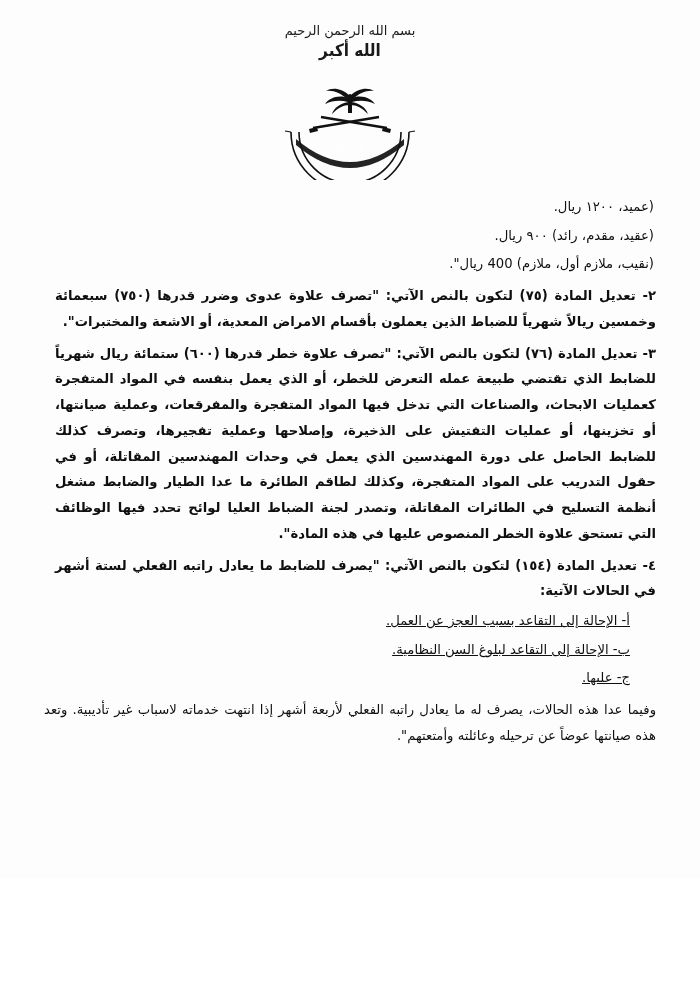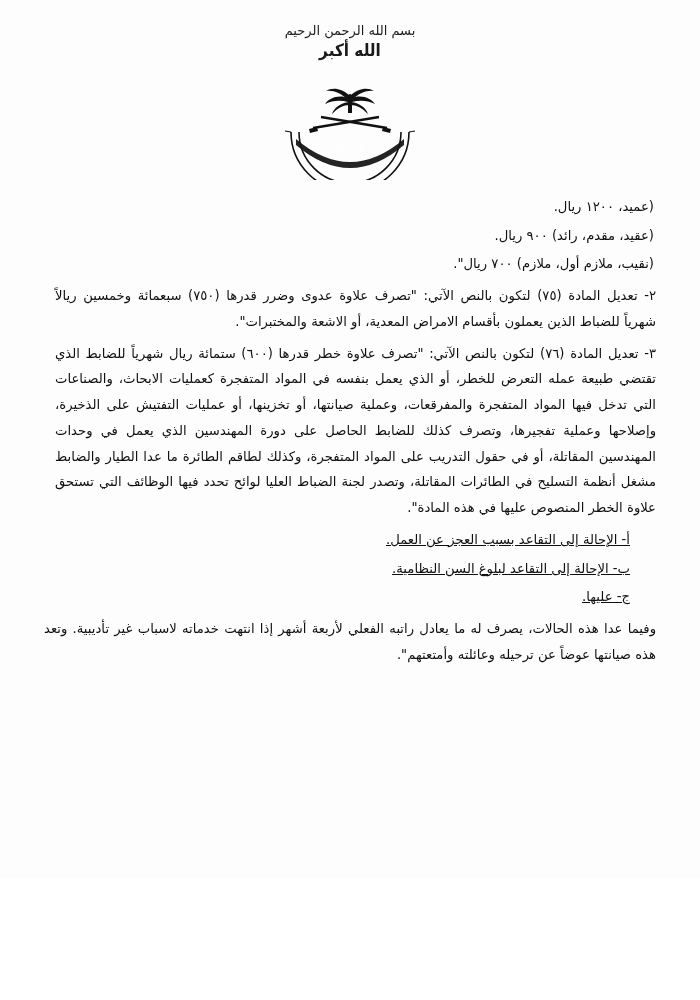--- a/index.html
+++ b/index.html
@@ -70,20 +70,21 @@
     color: #0f0f0f;
   }
   .line-right {
     text-align: right;
     margin: 0 0 3px 0;
     padding-right: 2px;
   }
   .para {
     margin: 0 0 4px 11px;
     text-indent: 0;
+    font-weight: bold;
   }
   .sub {
     margin: 0 0 3px 0;
     text-align: right;
     padding-right: 26px;
     text-decoration: underline;
   }
   .closing {
     margin-top: 6px;
     text-align: justify;
@@ -137,26 +138,27 @@
           <path d="M154 48 l6 -1"></path>
         </g>
       </svg>
     </div>
   </div>
 
   <div class="content">
 
     <p class="line-right">(عميد، ١٢٠٠ ريال.</p>
     <p class="line-right">(عقيد، مقدم، رائد) ٩٠٠ ريال.</p>
-    <p class="line-right blk">(نقيب، ملازم أول، ملازم) ٧٠٠ ريال".</p>
+    <p class="line-right blk">(نقيب، ملازم أول، ملازم) 400 ريال".</p>
 
     <p class="para blk">٢- تعديل المادة (٧٥) لتكون بالنص الآتي: "تصرف علاوة عدوى وضرر قدرها (٧٥٠) سبعمائة وخمسين ريالاً شهرياً للضباط الذين يعملون بأقسام الامراض المعدية، أو الاشعة والمختبرات".</p>
 
     <p class="para blk">٣- تعديل المادة (٧٦) لتكون بالنص الآتي: "تصرف علاوة خطر قدرها (٦٠٠) ستمائة ريال شهرياً للضابط الذي تقتضي طبيعة عمله التعرض للخطر، أو الذي يعمل بنفسه في المواد المتفجرة كعمليات الابحاث، والصناعات التي تدخل فيها المواد المتفجرة والمفرقعات، وعملية صيانتها، أو تخزينها، أو عمليات التفتيش على الذخيرة، وإصلاحها وعملية تفجيرها، وتصرف كذلك للضابط الحاصل على دورة المهندسين الذي يعمل في وحدات المهندسين المقاتلة، أو في حقول التدريب على المواد المتفجرة، وكذلك لطاقم الطائرة ما عدا الطيار والضابط مشغل أنظمة التسليح في الطائرات المقاتلة، وتصدر لجنة الضباط العليا لوائح تحدد فيها الوظائف التي تستحق علاوة الخطر المنصوص عليها في هذه المادة".</p>
 
+    <p class="para">٤- تعديل المادة (١٥٤) لتكون بالنص الآتي: "يصرف للضابط ما يعادل راتبه الفعلي لستة أشهر في الحالات الآتية:</p>
 
     <p class="sub">أ- الإحالة إلى التقاعد بسبب العجز عن العمل.</p>
     <p class="sub">ب- الإحالة إلى التقاعد لبلوغ السن النظامية.</p>
     <p class="sub blk">ج- عليها.</p>
 
     <p class="closing">وفيما عدا هذه الحالات، يصرف له ما يعادل راتبه الفعلي لأربعة أشهر إذا انتهت خدماته لاسباب غير تأديبية. وتعد هذه صيانتها عوضاً عن ترحيله وعائلته وأمتعتهم".</p>
 
   </div>
 </div>
 

